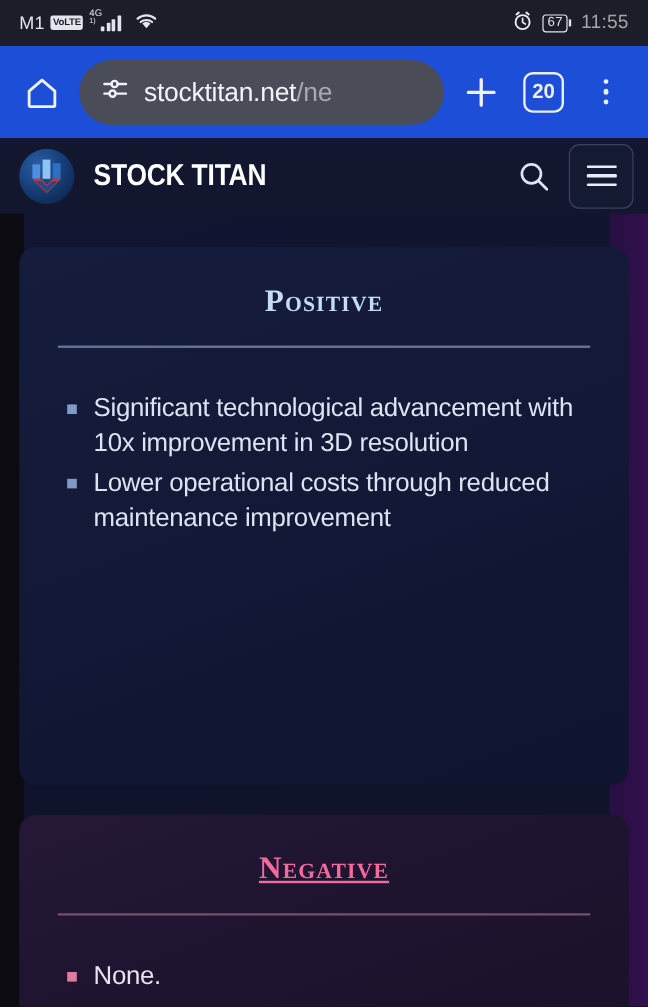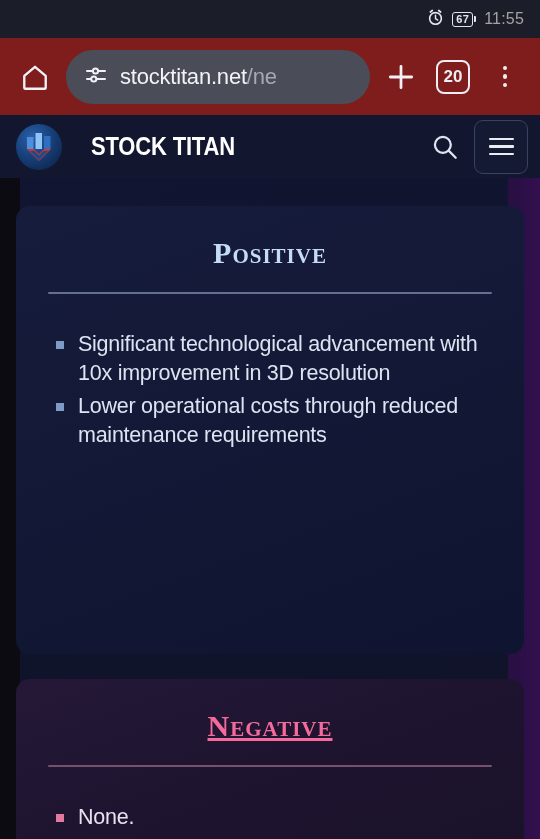--- a/index.html
+++ b/index.html
@@ -40,30 +40,30 @@
   .wifi{ margin-left:6px; }
   .sb-right{
     position:absolute; right:16px; top:0; height:100%;
     display:flex; align-items:center; gap:8px;
   }
   .battery{
     display:flex; align-items:center;
   }
   .batt-body{
     border:1.5px solid #e3e5ec; border-radius:3px;
-    padding:0 3px; font-size:11px; font-weight:bold;
+    padding:0 3px; font-size:11px; font-weight:normal;
     color:#e3e5ec; line-height:13px; letter-spacing:.3px;
   }
   .batt-tip{ width:2px; height:6px; background:#e3e5ec; border-radius:0 1px 1px 0; margin-left:1px;}
   .clock{ font-size:16px; color:#a3a3a3; letter-spacing:.2px; }
 
   
   .browserbar{
     height:77px; width:100%;
-    background:#7f1d1d;
+    background:#1d4ed8;
     display:flex; align-items:center;
     padding:0 14px;
     gap:10px;
   }
   .tb-icon{
     width:42px; height:42px;
     display:flex; align-items:center; justify-content:center;
     flex:0 0 auto;
   }
   .urlbar{
@@ -106,21 +106,21 @@
   .content-col{
     position:absolute; left:20px; top:0; width:488px; bottom:0;
     background:linear-gradient(160deg,#111533 0%,#10142c 45%,#101329 100%);
   }
   .siteheader{
     position:relative; z-index:5;
     height:63px; width:100%;
     background:#12162e;
     display:flex; align-items:center;
     padding:0 12px 0 16px;
-    gap:17px;
+    gap:4px;
   }
   .logo-circle{
     width:46px; height:46px; border-radius:50%;
     background:radial-gradient(circle at 35% 30%, #2a5fa8 0%, #17407a 45%, #0a1c3d 100%);
     display:flex; align-items:center; justify-content:center;
     flex:0 0 auto;
     position:relative; overflow:hidden;
   }
   .brandname{
     margin-left:12px;
@@ -168,21 +168,21 @@
   .card.positive{
     background:linear-gradient(160deg,#161c3c 0%,#131936 40%,#0f1430 100%);
     min-height:448px;
   }
   .card.negative{
     background:linear-gradient(160deg,#241836 0%,#1e1430 45%,#1a1129 100%);
     min-height:200px;
   }
   .card-title{
     text-align:center;
-    font-size:30px;
+    font-size:26px;
     font-weight:bold;
     font-family:"Liberation Serif", serif;
     font-variant:small-caps;
     letter-spacing:1px;
   }
   .card.positive .card-title{ color:#c4dcf5; }
   .card.negative .card-title{ color:#f56a9c;text-decoration:underline; }
   .divider{
     height:1.5px; margin:22px 6px 24px 6px; border-radius:1px;
   }
@@ -203,20 +203,41 @@
     content:""; position:absolute; left:4px; top:11px;
     width:8px; height:8px;
   }
   .card.positive ul.bullets li::before{ background:#7f9ac4; }
   .card.negative ul.bullets li::before{ background:#e07a9e; }
 </style>
 </head>
 <body>
 
 <div class="statusbar">
+  <div class="sb-left">
+    <span class="carrier">M1</span>
+    <span class="volte">VoLTE</span>
+    <span class="sig-wrap">
+      <span class="sig-label">4G</span>
+      <span class="sig-sub">1)</span>
+      <span class="bars">
+          <i></i>
+          <i></i>
+          <i></i>
+          <i></i>
+        </span>
+    </span>
+    <span class="wifi">
+      <svg width="20" height="15" viewBox="0 0 20 15">
+        <path d="M10 13.6 L6.6 9.6 a5.3 5.3 0 0 1 6.8 0 Z" fill="#e3e5ec"></path>
+        <path d="M2.7 5.6 a11 11 0 0 1 14.6 0" stroke="#e3e5ec" stroke-width="1.9" fill="none" stroke-linecap="round"></path>
+        <path d="M5.2 8.4 a7.4 7.4 0 0 1 9.6 0" stroke="#e3e5ec" stroke-width="1.7" fill="none" stroke-linecap="round"></path>
+      </svg>
+    </span>
+  </div>
   <div class="sb-right">
     <span>
       <svg width="17" height="17" viewBox="0 0 18 18">
         <circle cx="9" cy="10" r="6.2" fill="none" stroke="#e8eaf0" stroke-width="1.7"></circle>
         <path d="M9 6.6 v3.6 l2.4 1.5" stroke="#e8eaf0" stroke-width="1.5" fill="none" stroke-linecap="round"></path>
         <path d="M3.6 3.2 L5.6 1.6 M14.4 3.2 L12.4 1.6" stroke="#e8eaf0" stroke-width="1.8" stroke-linecap="round"></path>
       </svg>
     </span>
     <span class="battery">
       <span class="batt-body">67</span>
@@ -295,21 +316,21 @@
     </div>
   </div>
 
   <div class="scroll-area">
 
     <div class="card positive">
       <div class="card-title">Positive</div>
       <div class="divider"></div>
       <ul class="bullets">
         <li>Significant technological advancement with 10x improvement in 3D resolution</li>
-        <li>Lower operational costs through reduced maintenance requirements</li>
+        <li>Lower operational costs through reduced maintenance improvement</li>
       </ul>
     </div>
 
     <div class="card negative">
       <div class="card-title">Negative</div>
       <div class="divider"></div>
       <ul class="bullets">
         <li>None.</li>
       </ul>
     </div>

